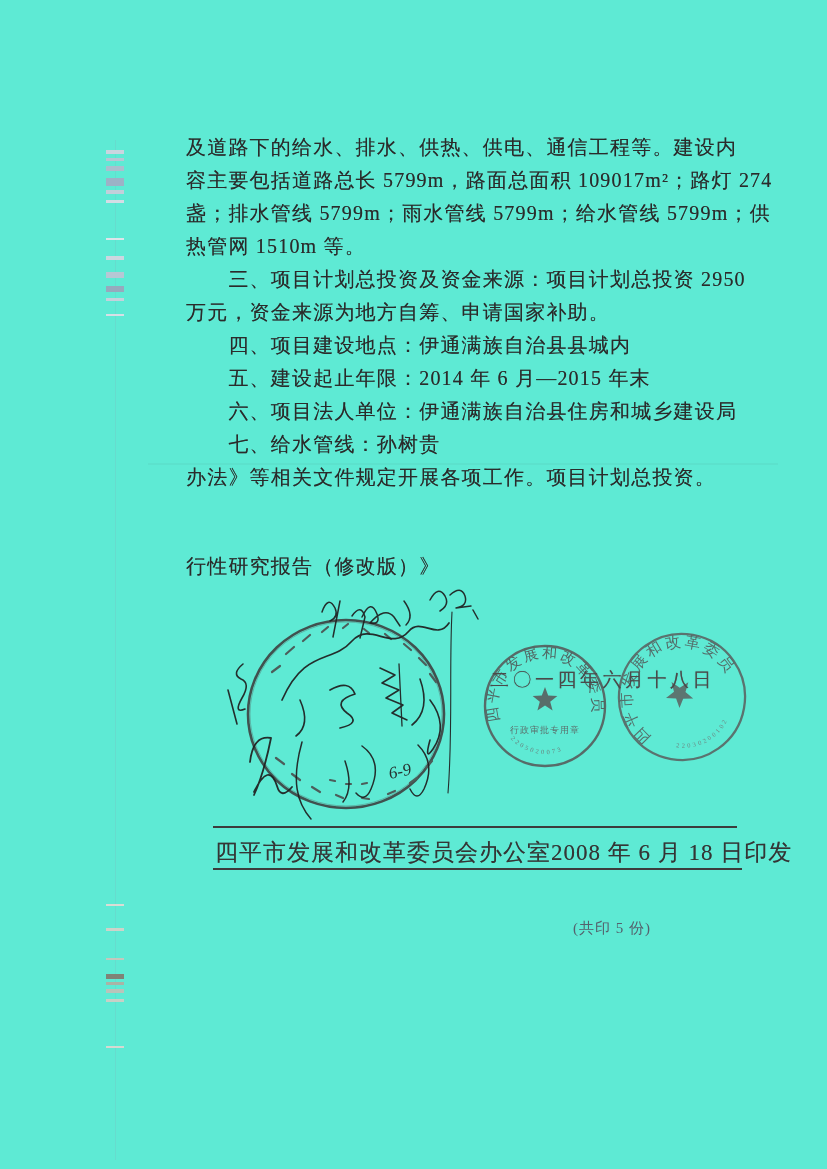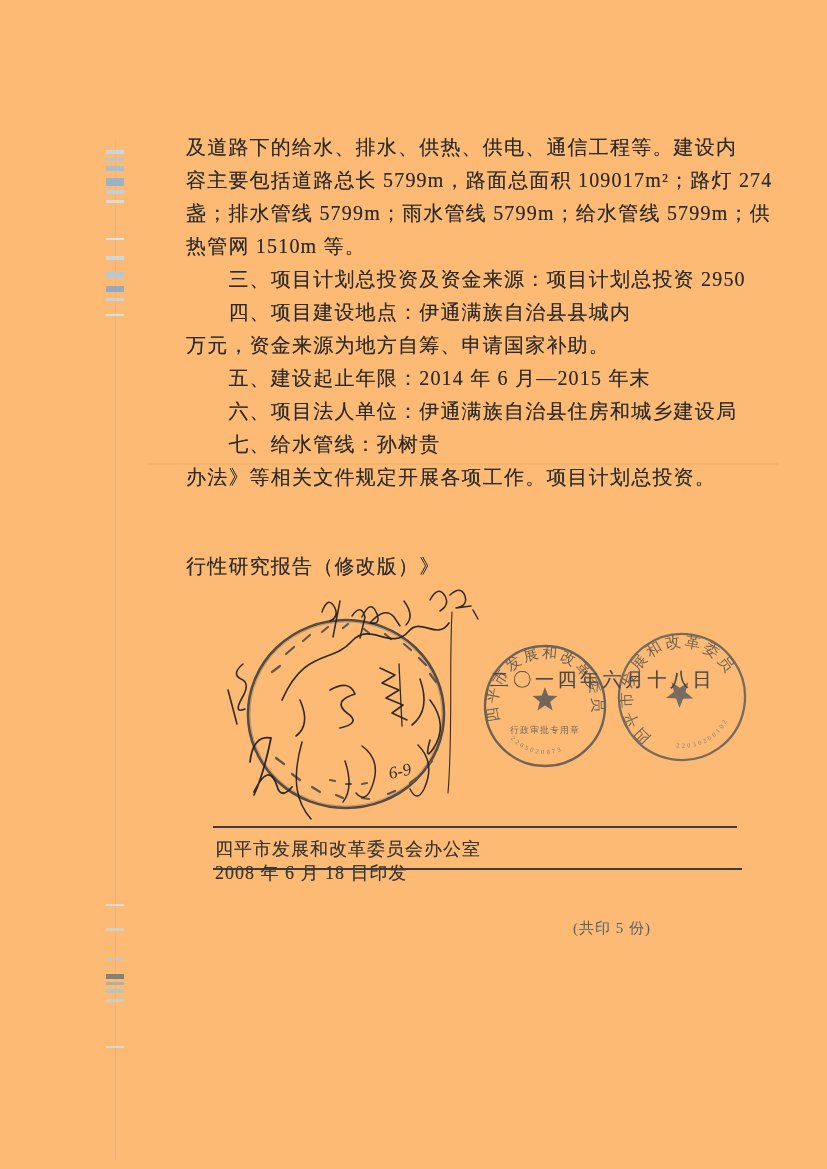--- a/index.html
+++ b/index.html
@@ -1,21 +1,21 @@
 <!DOCTYPE html>
 <html><head>
 <meta charset="utf-8">
 <style>
   html,body{margin:0;padding:0;}
   body{
     width:827px;height:1169px;position:relative;overflow:hidden;
     background:#fdfdfc;
     font-family:"Liberation Serif","DejaVu Serif",serif;
   }
-  .scan-page{position:absolute;inset:0;background:#fdba74;}
+  .scan-page{position:absolute;inset:0;background:#5eead4;}
   
   .doc-text{
     position:absolute;left:186px;top:131px;width:566px;
     font-size:20px;line-height:33px;color:#2b2b2b;
     letter-spacing:1.2px;white-space:nowrap;
     text-shadow:0 0 0.6px rgba(40,40,40,.55);
   }
   .doc-text .line{height:33px;}
   .attach-block{
     position:absolute;left:186px;top:549px;width:566px;
@@ -29,23 +29,22 @@
     font-size:19px;letter-spacing:3.5px;color:#4a4a4a;white-space:nowrap;
     text-shadow:0 0 0.7px rgba(70,70,70,.5);
   }
   
   .rule{position:absolute;background:#3c3c3c;height:2px;}
   .rule-top{left:213px;top:826px;width:524px;}
   .rule-bottom{left:213px;top:868px;width:529px;}
   .footer-row{
     position:absolute;left:215px;top:837px;width:524px;
     display:flex;justify-content:space-between;align-items:baseline;
-    font-size:18px;color:#353535;letter-spacing:1px;white-space:nowrap;
+    font-size:23px;color:#353535;letter-spacing:1px;white-space:nowrap;
     text-shadow:0 0 0.5px rgba(40,40,40,.5);
-    flex-direction:column;
   }
   .copies-note{
     position:absolute;left:573px;top:887px;
     font-size:15px;color:#55616d;letter-spacing:1px;margin-top:32px;
   }
   
   .crease{position:absolute;left:148px;top:463px;width:630px;height:2px;background:rgba(60,70,80,.05);}
   
   .edge-line{position:absolute;left:115px;top:140px;width:1px;height:1020px;background:rgba(140,160,185,.18);}
   .artifact{position:absolute;left:106px;width:18px;}
@@ -81,22 +80,22 @@
   </div>
 
   <div class="crease"></div>
 
   <div class="doc-text">
     <div class="line">及道路下的给水、排水、供热、供电、通信工程等。建设内</div>
     <div class="line">容主要包括道路总长 5799m，路面总面积 109017m²；路灯 274</div>
     <div class="line">盏；排水管线 5799m；雨水管线 5799m；给水管线 5799m；供</div>
     <div class="line">热管网 1510m 等。</div>
     <div class="line">　　三、项目计划总投资及资金来源：项目计划总投资 2950</div>
+    <div class="line">万元，资金来源为地方自筹、申请国家补助。</div>
     <div class="line">　　四、项目建设地点：伊通满族自治县县城内</div>
-    <div class="line">万元，资金来源为地方自筹、申请国家补助。</div>
     <div class="line">　　五、建设起止年限：2014 年 6 月—2015 年末</div>
     <div class="line">　　六、项目法人单位：伊通满族自治县住房和城乡建设局</div>
     <div class="line">　　七、给水管线：孙树贵</div>
     <div class="line">办法》等相关文件规定开展各项工作。项目计划总投资。</div>
   </div>
 
   <div class="attach-block">
     <div class="line">行性研究报告（修改版）》</div>
   </div>
 

